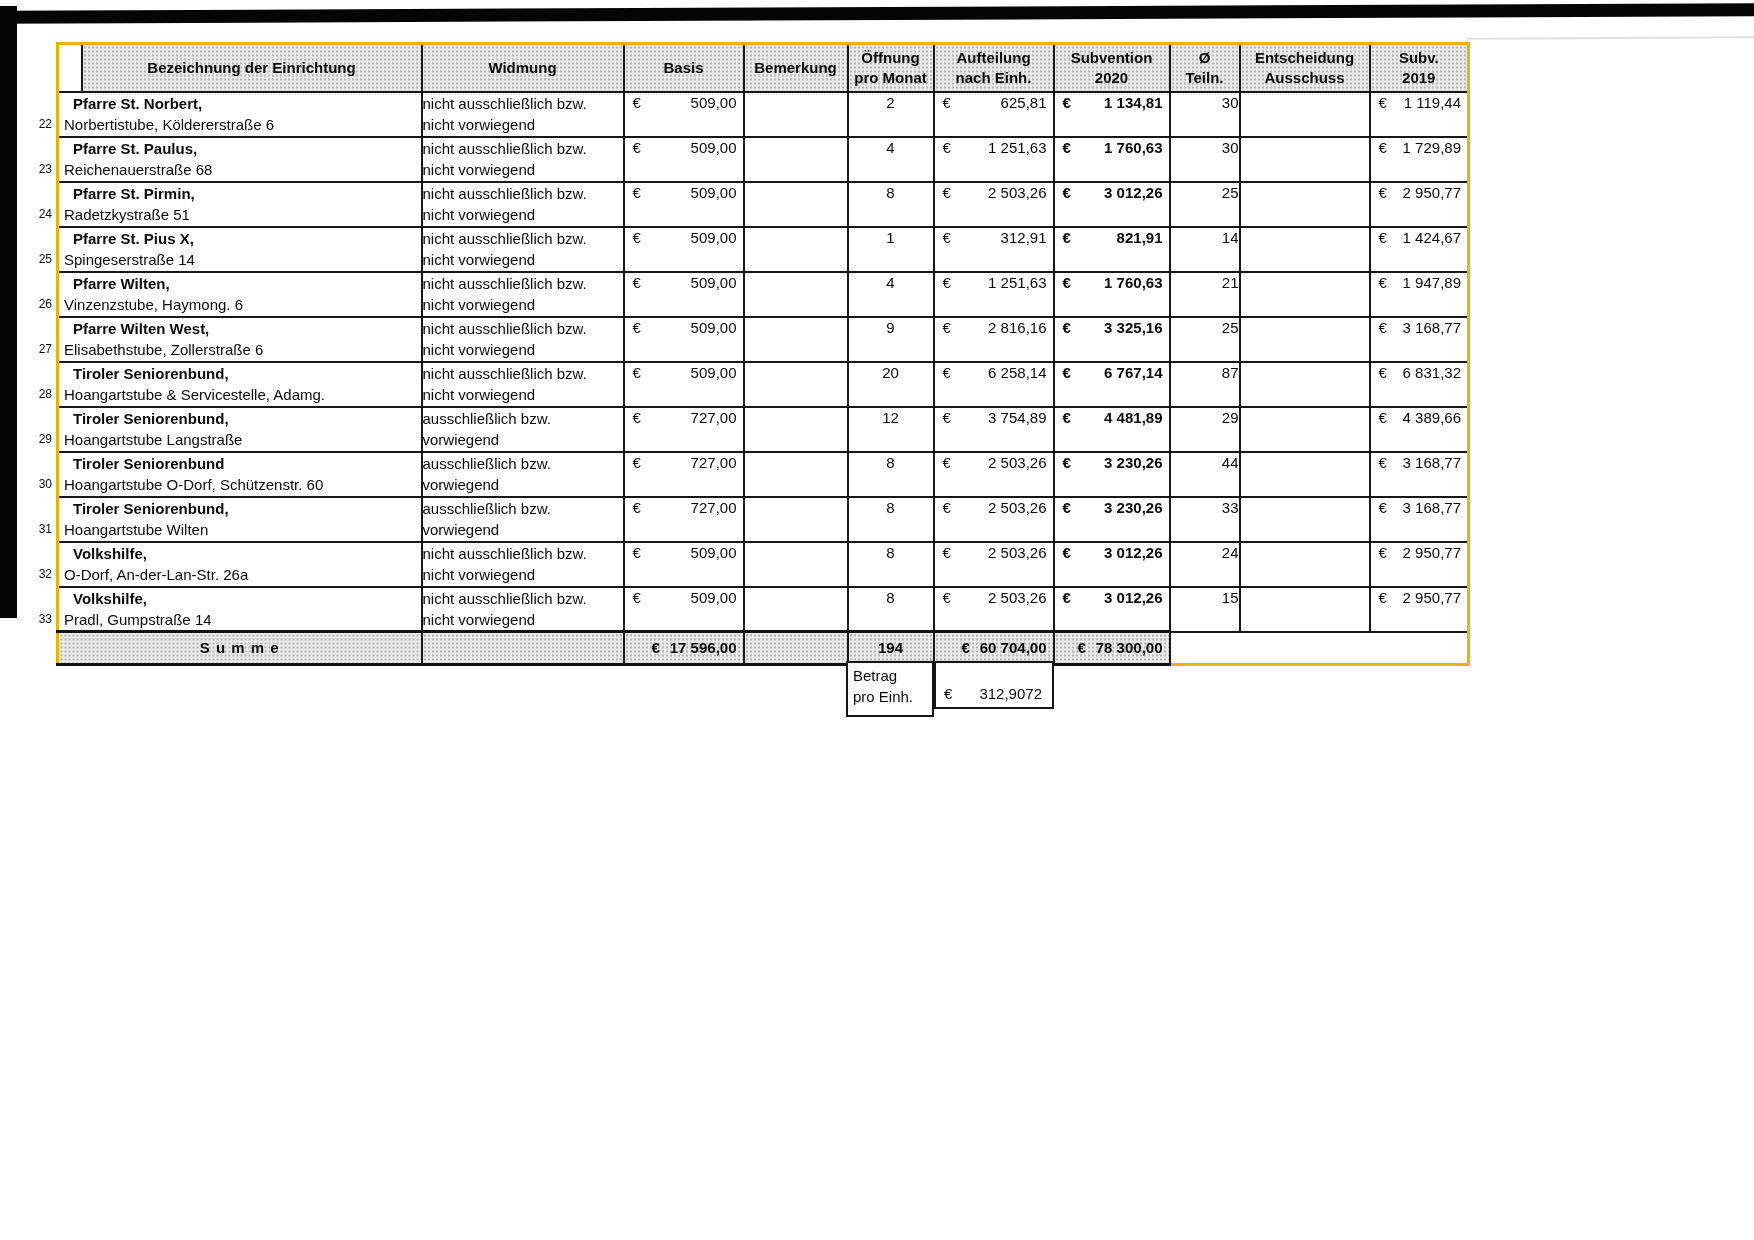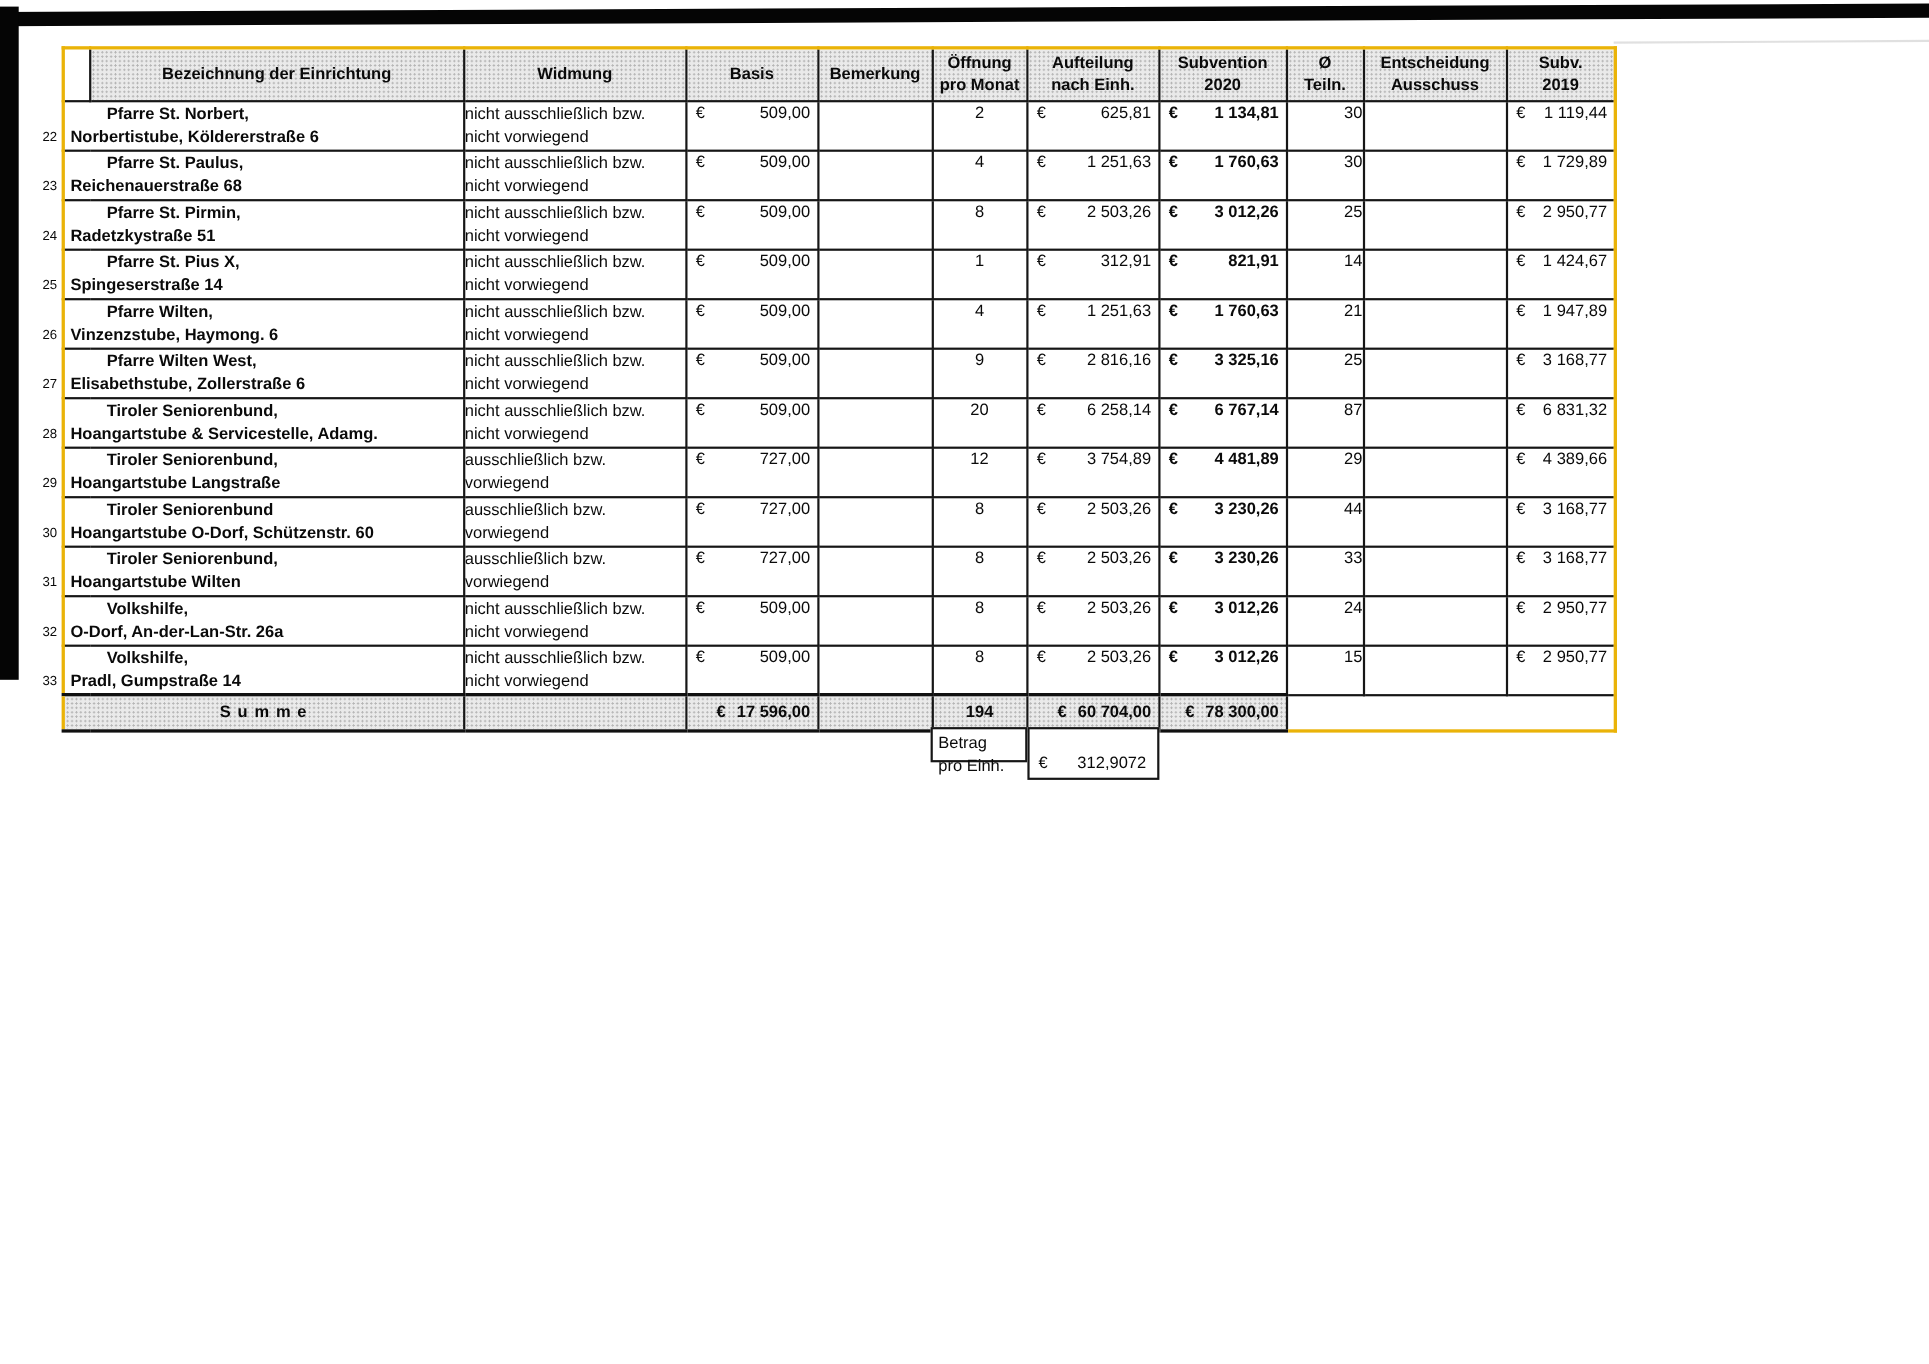--- a/index.html
+++ b/index.html
@@ -41,43 +41,43 @@
     background-image: radial-gradient(#d2d2d2 0.7px, rgba(0,0,0,0) 0.8px);
     background-size:6px 6px;
   }
 
   thead th { height:48px; font-weight:bold; text-align:center; vertical-align:middle; font-size:15px; }
   thead th.numh { background:#fff; }
 
   tr.body-row { height:45px; }
   tr.body-row td { vertical-align:top; background:#fff; }
 
-  td.c-name .l1 { font-weight:bold; padding:1px 0 0 38px; white-space:nowrap; }
-  td.c-name .l2 { padding:1px 0 0 5px; white-space:nowrap;font-weight:bold; }
+  td.c-name .l1 { font-weight:bold; padding:1px 0 0 14px; white-space:nowrap; }
+  td.c-name .l2 { padding:1px 0 0 5px; white-space:nowrap; }
 
   td.c-widmung { }
   td.c-widmung div { padding-top:1px; white-space:nowrap; }
 
   td.c-money { vertical-align:bottom; }
   .money { display:flex; justify-content:space-between; align-items:baseline; padding:0 6px 4px 8px; white-space:nowrap; }
   td.c-sub2020 .money span { font-weight:bold; }
 
   td.c-oeff { vertical-align:bottom; text-align:center; padding-bottom:4px; }
   td.c-teiln { vertical-align:bottom; text-align:right; padding:0 8px 4px 0; }
   td.c-bem, td.c-ent { background:#fff; }
 
   tr.summe-row { height:33px; }
   tr.summe-row td { border-top:3px solid #101010; border-bottom:3px solid #101010; vertical-align:middle; font-weight:bold;text-align:center; }
   tr.summe-row td.ghost { border:none; background:#fff; font-weight:normal; }
   td.c-summe-label { padding-left:5px; letter-spacing:1px; }
   tr.summe-row .money { justify-content:flex-end; gap:10px; padding-bottom:0; align-items:center; }
   tr.summe-row td.c-oeff { vertical-align:middle; padding-bottom:0; }
 
   .betrag-label {
-    position:absolute; left:846px; top:661px; width:88px; height:32px;
+    position:absolute; left:846px; top:661px; width:88px; height:56px;
     border:2px solid #161616; background:#fff;
     font-size:15px; line-height:21px; padding:2px 0 0 5px;
   }
   .betrag-value {
     position:absolute; left:934px; top:661px; width:120px; height:48px;
     border:2px solid #161616; background:#fff;
     display:flex; justify-content:space-between; align-items:flex-end;
     padding:0 10px 5px 8px; font-size:15px;
   }
 </style>

